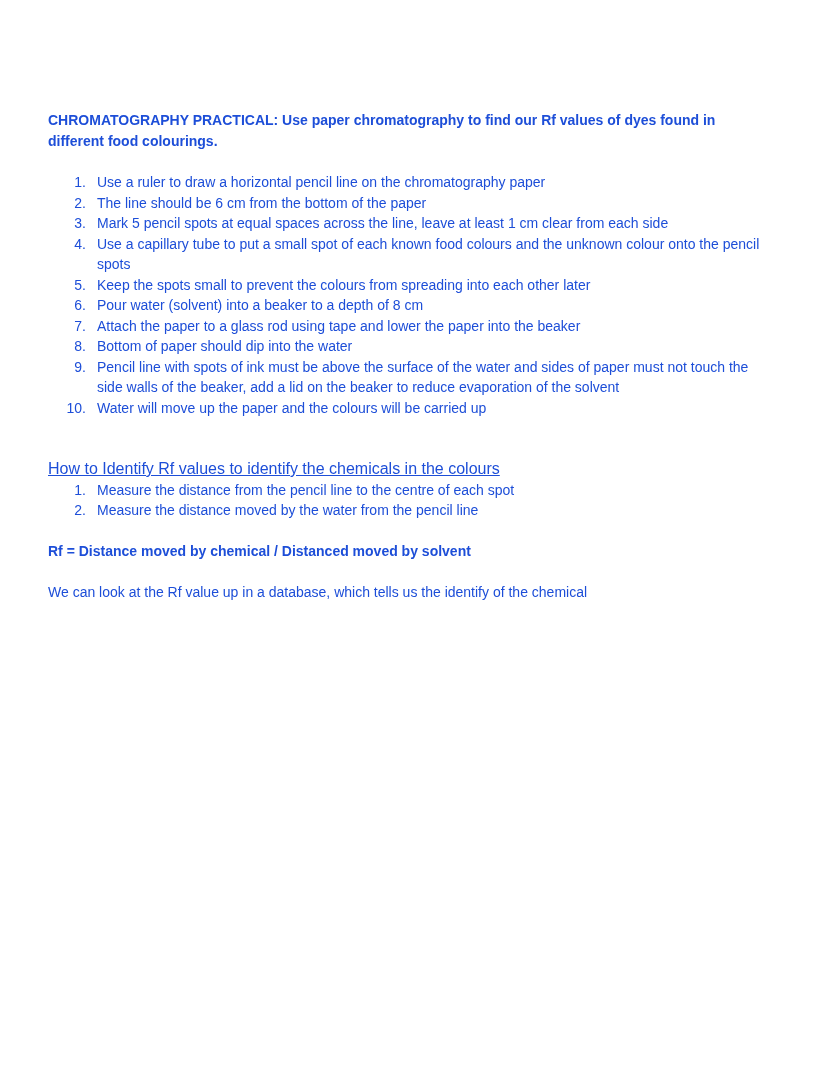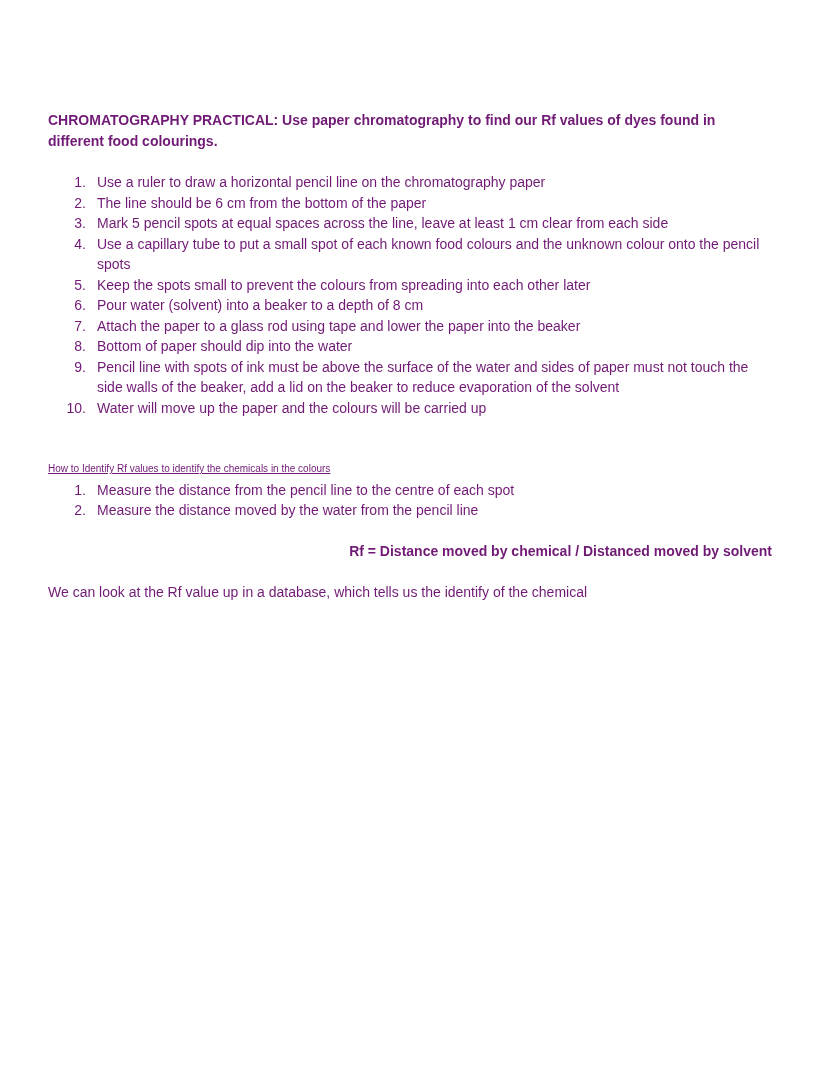--- a/index.html
+++ b/index.html
@@ -10,21 +10,21 @@
   .page {
     position: relative;
     width: 828px;
     height: 1071px;
     box-sizing: border-box;
     background: #ffffff;
     padding: 110px 56px 0 48px;
     font-family: "Liberation Sans", "DejaVu Sans", sans-serif;
     font-size: 14px;
     line-height: 20.5px;
-    color: #701a75;
+    color: #1d4ed8;
     overflow: hidden;
   }
   .doc-title {
     margin: 0 0 21px 0;
     font-size: 14px;
     font-weight: bold;
     line-height: 20.5px;
   }
   .steps {
     margin: 0;
@@ -43,27 +43,26 @@
     white-space: nowrap;
   }
   .step .txt {
     flex: 1 1 auto;
     min-width: 0;
   }
   .section-heading {
     margin-top: 41px;
     text-decoration: underline;
     font-weight: normal;
-    font-size: 10px;
+    font-size: 16px;
     line-height: 20.5px;
   }
   .formula {
     margin-top: 20.5px;
     font-weight: bold;
-    text-align: right;
   }
   .closing {
     margin: 20.5px 0 0 0;
   }
 </style>
 </head>
 <body>
 
 <div class="page">
   <h1 class="doc-title">CHROMATOGRAPHY PRACTICAL: Use paper chromatography to find our Rf values of dyes found in different food colourings.</h1>

